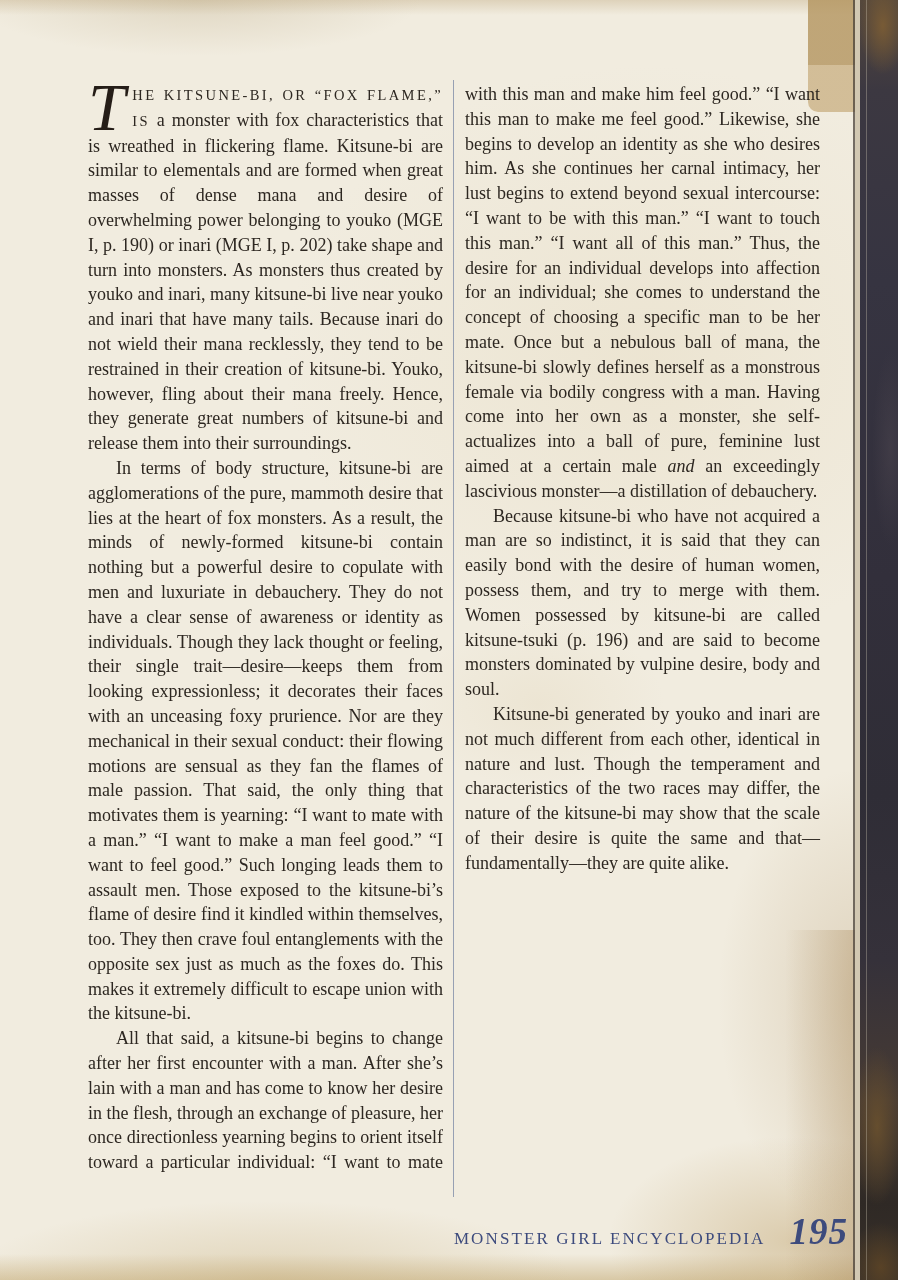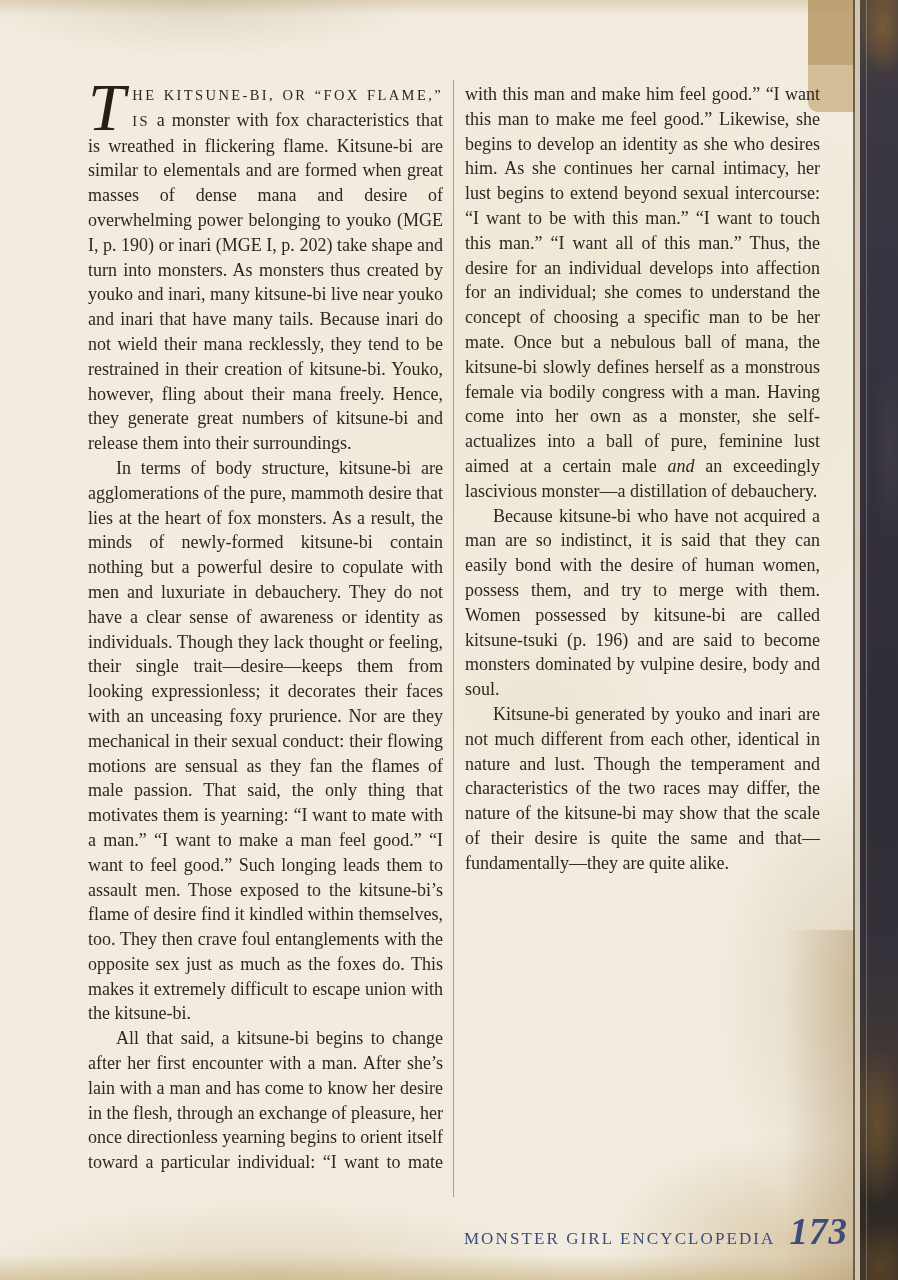--- a/index.html
+++ b/index.html
@@ -62,21 +62,21 @@
   .dropcap {
     float:left; font-size:67px; line-height:50px; height:50px;
     padding:0 7px 0 0; font-style:italic; color:#251d17;
   }
   .lead-caps { font-size:14.5px; letter-spacing:2.4px; }
   .text-block em { font-style:italic;margin-top:27px; }
 
   
   .footer {
     position:absolute; right:50px; top:1210px;
-    display:flex; align-items:baseline; gap:14px;
+    display:flex; align-items:baseline; gap:24px;
     color:#3d4b7d;
   }
   .pub { font-size:17px; letter-spacing:2.1px; }
   .pagenum { font-size:37px; font-style:italic; font-weight:600; letter-spacing:1px; }
 </style>
 </head>
 <body>
 
 <div class="page">
 
@@ -92,21 +92,21 @@
       <span>All that said, a kitsune-bi begins to change after her first encounter with a man. After she’s lain with a man and has come to know her desire in the flesh, through an exchange of pleasure, her once directionless yearning begins to orient itself toward a particular individual: “I want to mate with this man and make him feel good.” “I want this man to make me feel good.” Likewise, she begins to develop an identity as she who desires him. As she continues her carnal intimacy, her lust begins to extend beyond sexual intercourse: “I want to be with this man.” “I want to touch this man.” “I want all of this man.” Thus, the desire for an individual develops into affection for an individual; she comes to understand the concept of choosing a specific man to be her mate. Once but a nebulous ball of mana, the kitsune-bi slowly defines herself as a monstrous female via bodily congress with a man. Having come into her own as a monster, she self-actualizes into a ball of pure, feminine lust aimed at a certain male </span><em>and</em><span> an exceedingly lascivious monster—a distillation of debauchery.</span>
     </p>
     <p class="para indent">Because kitsune-bi who have not acquired a man are so indistinct, it is said that they can easily bond with the desire of human women, possess them, and try to merge with them. Women possessed by kitsune-bi are called kitsune-tsuki (p. 196) and are said to become monsters dominated by vulpine desire, body and soul.</p>
     <p class="para indent">Kitsune-bi generated by youko and inari are not much different from each other, identical in nature and lust. Though the temperament and characteristics of the two races may differ, the nature of the kitsune-bi may show that the scale of their desire is quite the same and that—fundamentally—they are quite alike.</p>
   </article>
 
   <div class="column-divider"></div>
 
   <div class="footer">
     <span class="pub">MONSTER GIRL ENCYCLOPEDIA</span>
-    <span class="pagenum">173</span>
+    <span class="pagenum">195</span>
   </div>
 
   <div class="edge-line"></div>
   <div class="edge-gap"></div>
   <div class="dark-strip">
     <span class="strip-inner-line"></span>
   </div>
 
 </div>
 

